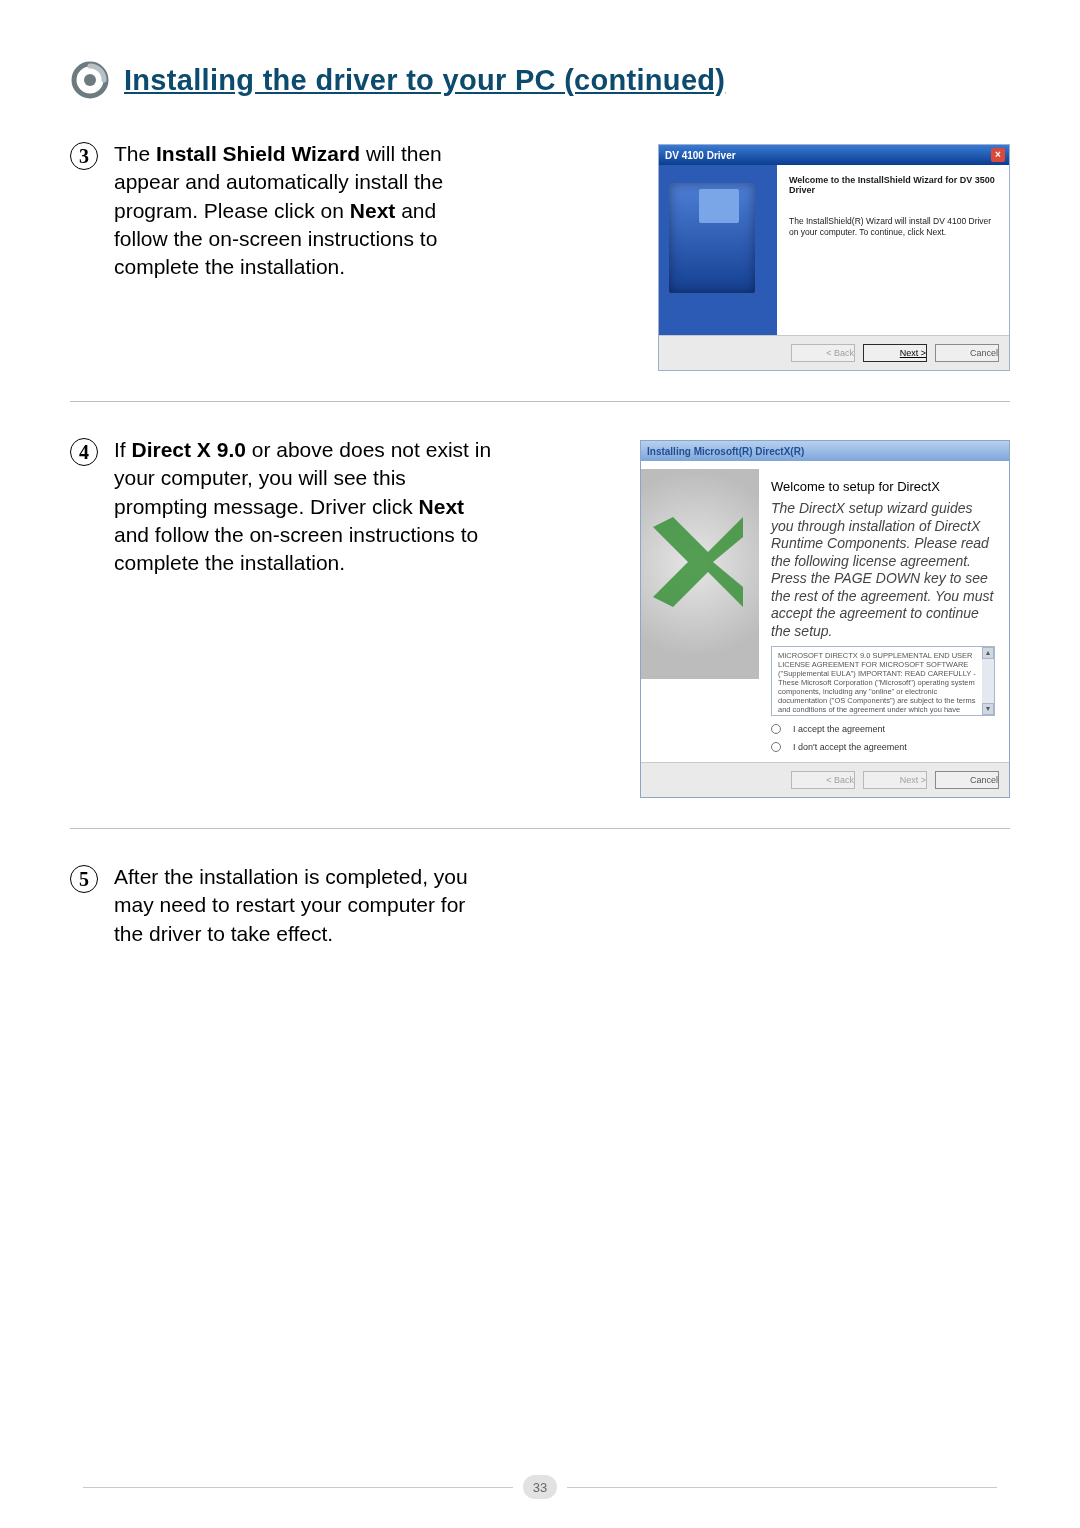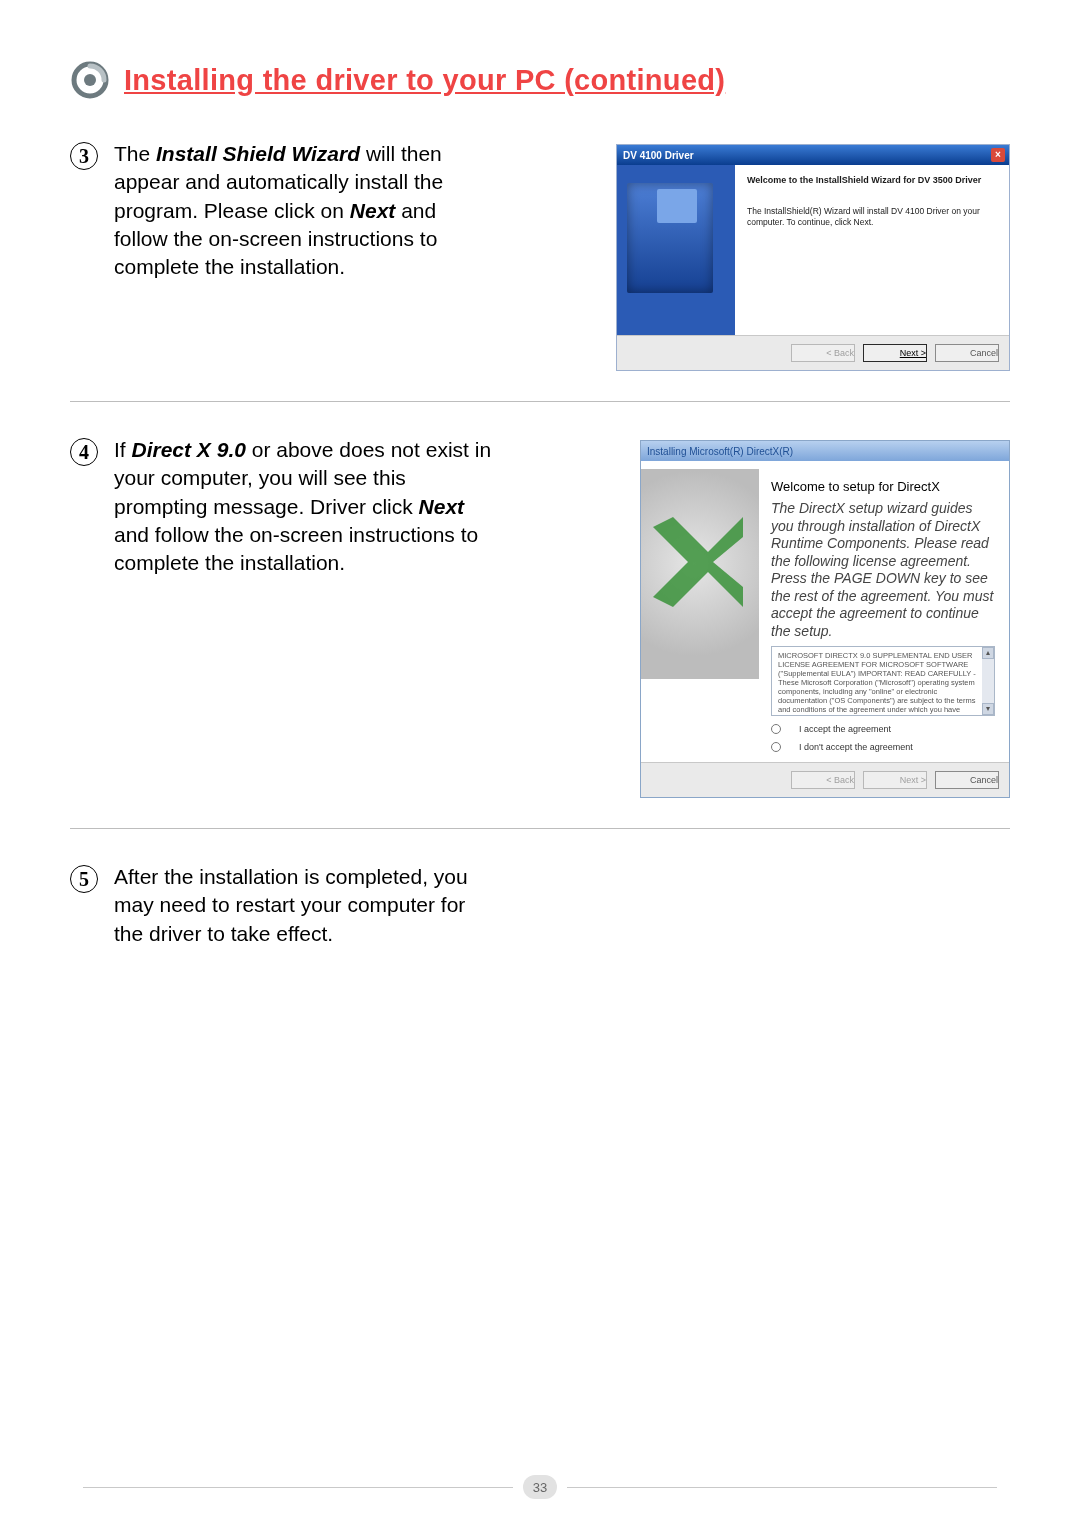--- a/index.html
+++ b/index.html
@@ -16,57 +16,57 @@
     display: flex;
     align-items: center;
     gap: 14px;
     margin-bottom: 40px;
   }
   .title-icon-wrap { width: 40px; height: 40px; }
   .page-title {
     font-size: 29px;
     font-weight: bold;
     text-decoration: underline;
-    color: #ef4444;
+    color: #0c4a6e;
     letter-spacing: 0.3px;
   }
   .step-block { margin: 0 0 30px 0; }
   .step-row { display: flex; align-items: flex-start; gap: 16px; }
   .step-num {
     width: 28px; height: 28px;
     border: 1.5px solid #000;
     border-radius: 50%;
     display: flex; align-items: center; justify-content: center;
     font-family: "Times New Roman", serif;
     font-weight: bold;
     font-size: 20px;
     flex-shrink: 0;
     margin-top: 2px;
   }
   .step-text {
     font-size: 21px;
     line-height: 1.35;
     max-width: 380px;
   }
-  .step-text b { font-weight: bold; font-style: italic; }
+  .step-text b { font-weight: bold; }
   .shot-col {
     flex: 1;
     display: flex;
     justify-content: flex-end;
     align-items: flex-start;
     padding-top: 4px;
   }
   .divider {
     border: none;
     border-top: 1px solid #bdbdbd;
     margin: 26px 0 34px 0;
   }
   
   .shot1 {
-    width: 394px;
+    width: 352px;
     background: #0a3d8f;
     border: 1px solid #9db0cf;
     font-family: Tahoma, Arial, sans-serif;
     color: #fff;
   }
   .shot1-titlebar {
     display: flex; align-items: center; justify-content: space-between;
     height: 20px; padding: 0 4px 0 6px;
     background: linear-gradient(#3a7bd5, #0a3d8f);
     font-size: 10px; font-weight: bold;
@@ -126,21 +126,21 @@
   
   .shot2 {
     width: 370px;
     border: 1px solid #8aa6c8;
     font-family: Tahoma, Arial, sans-serif;
     background: #fff;
   }
   .shot2-titlebar {
     height: 20px; padding: 0 6px;
     background: linear-gradient(#b7d0ef, #7ea6da);
-    color: #1f4f94; font-size: 10px; font-weight: normal;
+    color: #1f4f94; font-size: 10px; font-weight: bold;
     display: flex; align-items: center;
   }
   .shot2-body { display: flex; margin-top: 8px; }
   .shot2-sidebar {
     width: 118px; height: 210px;
     background: radial-gradient(circle at 45% 45%, #e6e6e6 0%, #bcbcbc 70%);
     padding: 10px;
     position: relative;
   }
   .shot2-x {
@@ -162,21 +162,21 @@
   }
   .shot2-scroll {
     position: absolute; right: 0; top: 0; bottom: 0; width: 12px;
     background: #e4e8ef;
     display: flex; flex-direction: column; justify-content: space-between;
   }
   .shot2-scroll span {
     width: 12px; height: 12px; background: #cfd7e3;
     border: 1px solid #a9b6c8; font-size: 8px; text-align: center; line-height: 10px;
   }
-  .shot2-radio { margin-top: 8px; font-size: 9px; color: #333; display: flex; align-items: center; gap: 18px; }
+  .shot2-radio { margin-top: 8px; font-size: 9px; color: #333; display: flex; align-items: center; gap: 12px; }
   .shot2-radio-dot {
     width: 10px; height: 10px; border: 1px solid #777; border-radius: 50%;
     display: inline-block; background: #fff;
   }
   .shot2-footer {
     background: #eaeaea; border-top: 1px solid #c8c8c8;
     display: flex; justify-content: flex-end; gap: 8px;
     padding: 8px 10px;
   }
   .pagenum {

